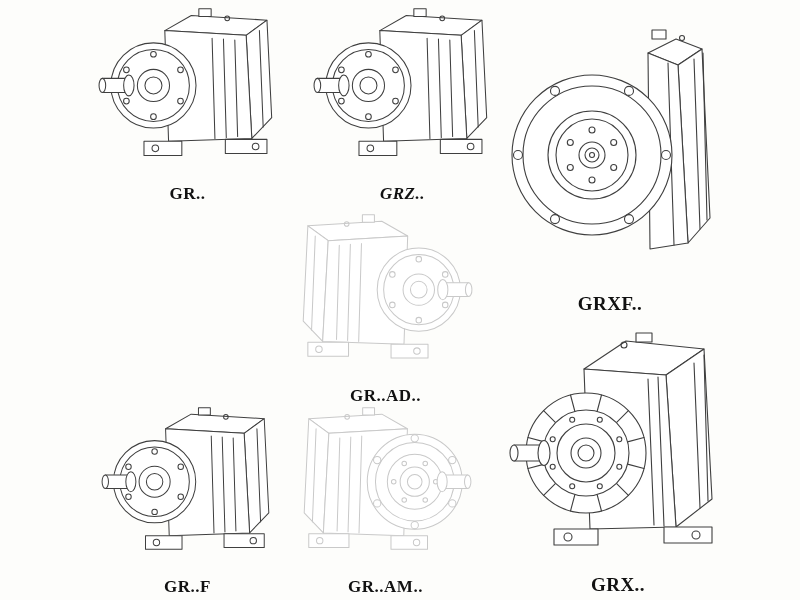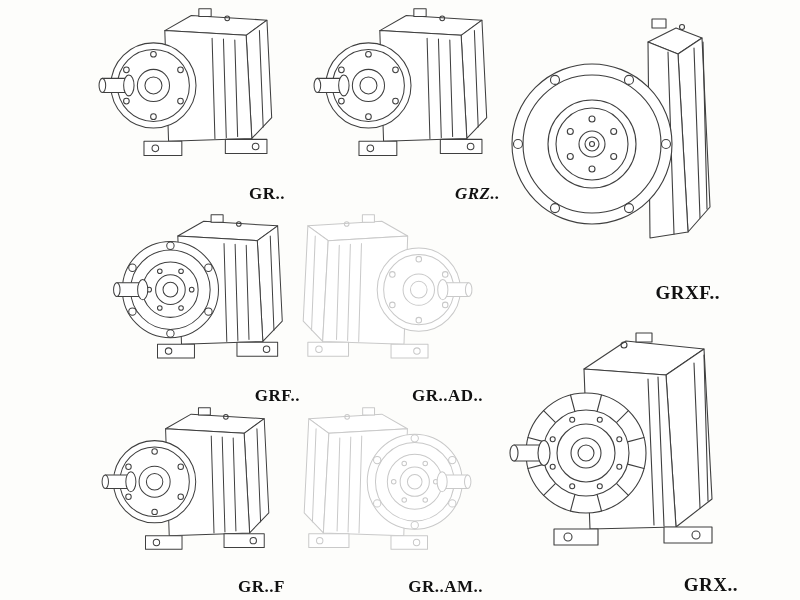--- a/index.html
+++ b/index.html
@@ -3,21 +3,21 @@
 <meta charset="utf-8">
 <style>
   * { margin:0; padding:0; box-sizing:border-box; }
   html,body { width:800px; height:600px; }
   body {
     background: var(--bg, #fdfdfb);
     font-family: "Liberation Serif", serif;
     overflow: hidden;
   }
   .canvas { position:relative; width:800px; height:600px; }
-  .figure { position:absolute; display:flex; flex-direction:column; align-items:flex-end; }
+  .figure { position:absolute; display:flex; flex-direction:column; align-items:center; }
   .figure svg.drawing { width:100%; flex:1 1 auto; color: var(--line, #3f3f3f); }
   .figure.ghost svg.drawing { color: var(--ghost, #c9c9c9); }
   .caption {
     font-weight: bold;
     font-size: 17px;
     letter-spacing: 0.5px;
     color: var(--label, #111);
     text-align: center;
     padding-top: 3px;
     white-space: nowrap;
@@ -165,33 +165,27 @@
     <div class="caption">GR..</div>
   </div>
 
   <div class="figure" style="left:305px; top:6px; width:195px; height:198px;font-style:italic;">
     <svg class="drawing" viewBox="0 0 200 185">
         <use href="#gbFoot"></use>
       </svg>
     <div class="caption">GRZ..</div>
   </div>
 
-  <div class="figure" style="left:500px; top:10px; width:220px; height:294px;">
+  <div class="figure" style="left:500px; top:21px; width:220px; height:294px;">
     <svg class="drawing" viewBox="0 0 220 265">
         <use href="#gbFront"></use>
       </svg>
     <div class="caption big">GRXF..</div>
   </div>
 
-  <div class="figure" style="left:100px; top:212px; width:200px; height:194px;">
-    <svg class="drawing" viewBox="0 0 200 185">
-        <use href="#gbFlange"></use>
-      </svg>
-    <div class="caption">GRF..</div>
-  </div>
 
   <div class="figure ghost" style="left:288px; top:212px; width:195px; height:194px;font-family:Liberation Serif, serif;">
     <svg class="drawing" viewBox="0 0 200 185">
       <g transform="translate(200,0) scale(-1,1)">
           <use href="#gbFoot"></use>
         </g>
     </svg>
     <div class="caption">GR..AD..</div>
   </div>
 

